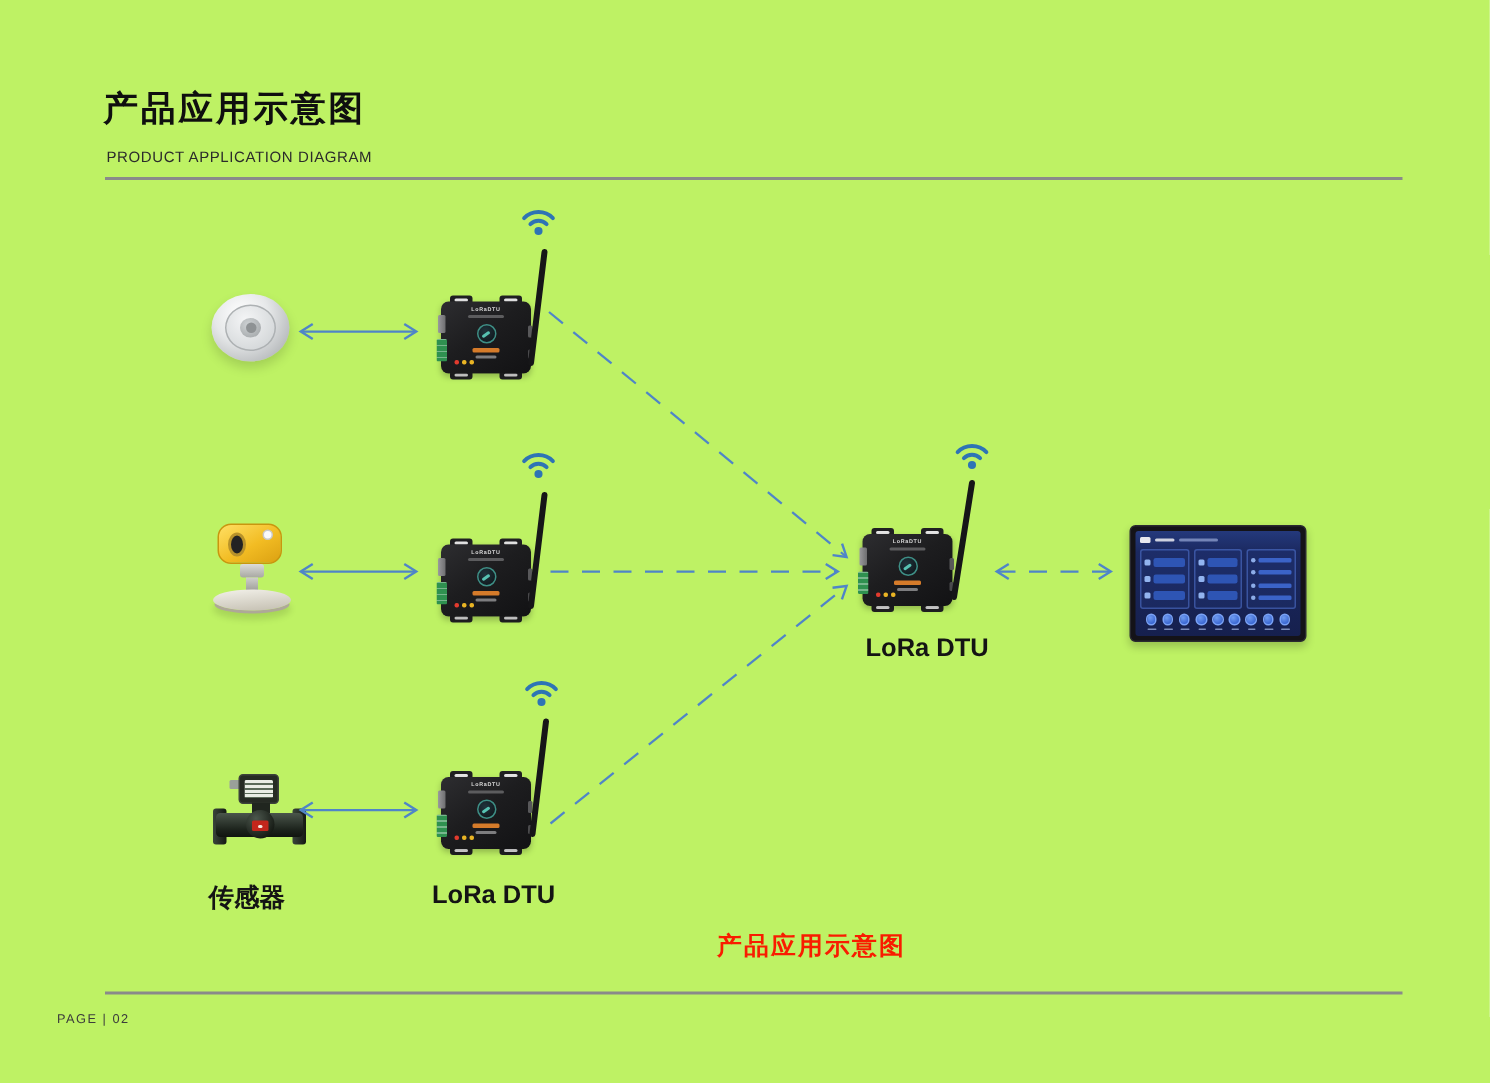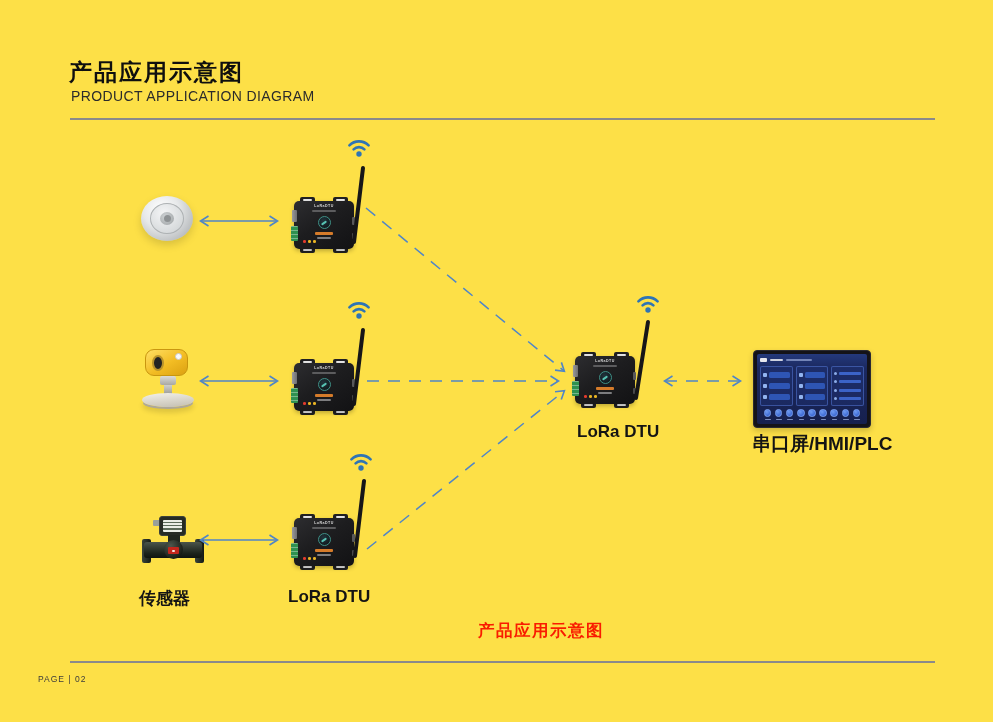--- a/index.html
+++ b/index.html
@@ -7,25 +7,25 @@
     --wifi-blue:#2e74b5;
     --caption-red:#f91c00;
     --rule-gray:#8a8a8a;
     --device-black:#1b1b1d;
     --screen-navy:#16204e;
     --terminal-green:#2f9150;
     --sensor-yellow:#f2bc23;
   }
   *{box-sizing:border-box;margin:0;padding:0}
   body{background:#fff;font-family:"Liberation Sans",sans-serif}
-  .page{position:relative;width:993px;height:722px;background:#fde047;overflow:hidden}
+  .page{position:relative;width:993px;height:722px;background:#bef264;overflow:hidden}
 
   
   .page-title{position:absolute;left:69px;top:57px;font-size:23px;font-weight:800;letter-spacing:2px;color:#0f0f0f}
-  .page-subtitle{position:absolute;left:71px;top:88px;font-size:14px;letter-spacing:.4px;color:#2b2b2b}
+  .page-subtitle{position:absolute;left:71px;top:100px;font-size:10px;letter-spacing:.4px;color:#2b2b2b}
   .rule{position:absolute;left:70px;width:865px;height:1.5px;background:var(--rule-gray)}
   .rule.top{top:118px}
   .rule.bottom{top:661px}
   .page-footer{position:absolute;left:38px;top:674px;font-size:8.5px;letter-spacing:1px;color:#3c3c3c}
 
   
   .lbl{position:absolute;font-weight:bold;font-size:17px;color:#141414;z-index:7}
   .lbl-sensor{left:139px;top:587px}
   .lbl-dtu{left:288px;top:587px}
   .lbl-dtuc{left:577px;top:422px}
@@ -352,19 +352,18 @@
     <line class="dashline" x1="366" y1="208" x2="564" y2="371" marker-end="url(#arr)"></line>
     <line class="dashline" x1="367" y1="381" x2="558" y2="381" marker-end="url(#arr)"></line>
     <line class="dashline" x1="367" y1="549" x2="564" y2="391" marker-end="url(#arr)"></line>
 
     <line class="dashline" x1="665" y1="381" x2="740" y2="381" stroke-dasharray="14 11" marker-start="url(#arr)" marker-end="url(#arr)"></line>
   </svg>
 
   <div class="lbl lbl-sensor">传感器</div>
   <div class="lbl lbl-dtu">LoRa DTU</div>
   <div class="lbl lbl-dtuc">LoRa DTU</div>
-  <div class="lbl lbl-hmi">串口屏/HMI/PLC</div>
   <div class="caption">产品应用示意图</div>
 
   <div class="rule bottom"></div>
   <div class="page-footer">PAGE | 02</div>
 
 </div>
 
 </body></html>

